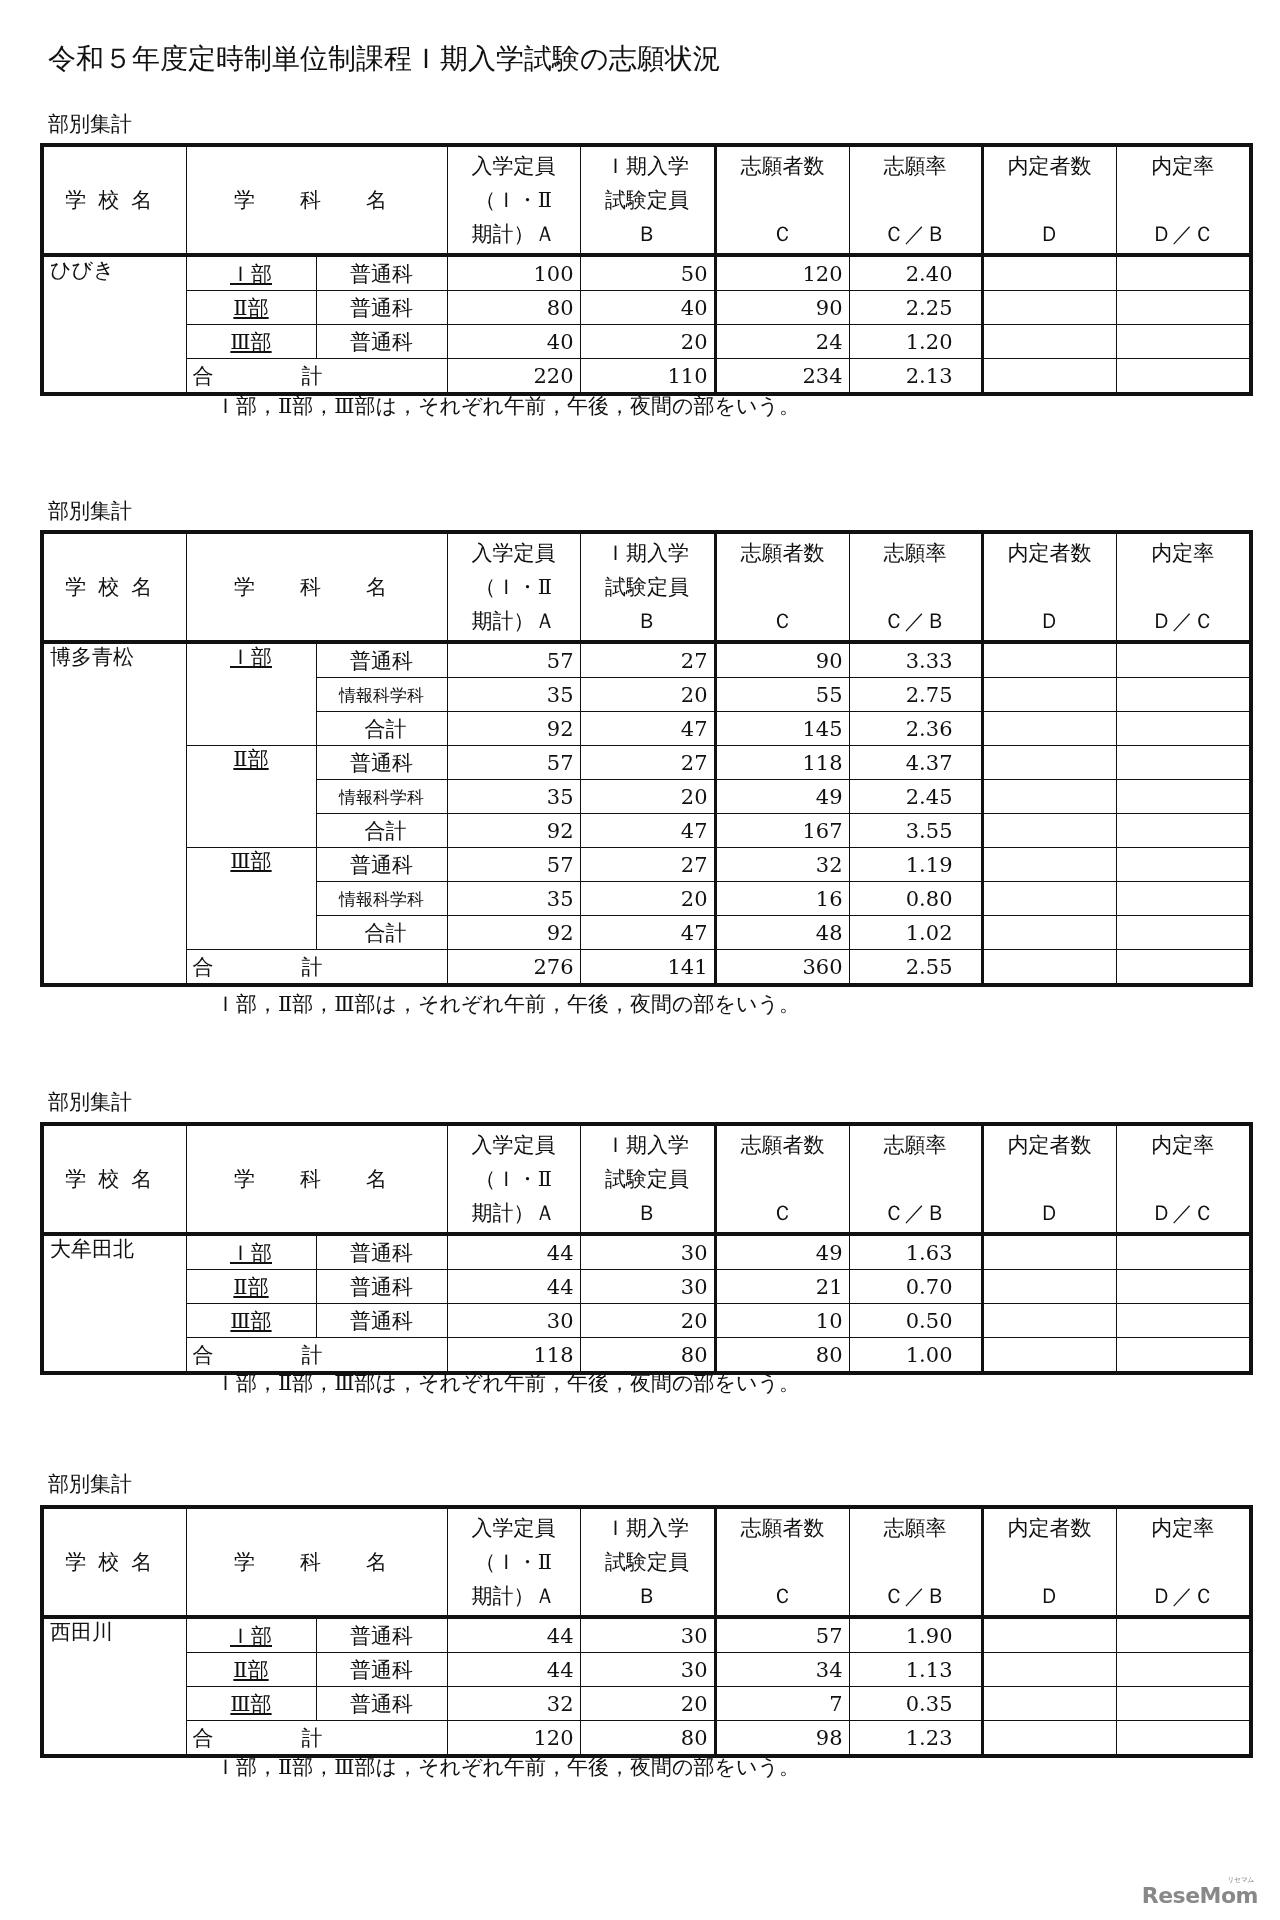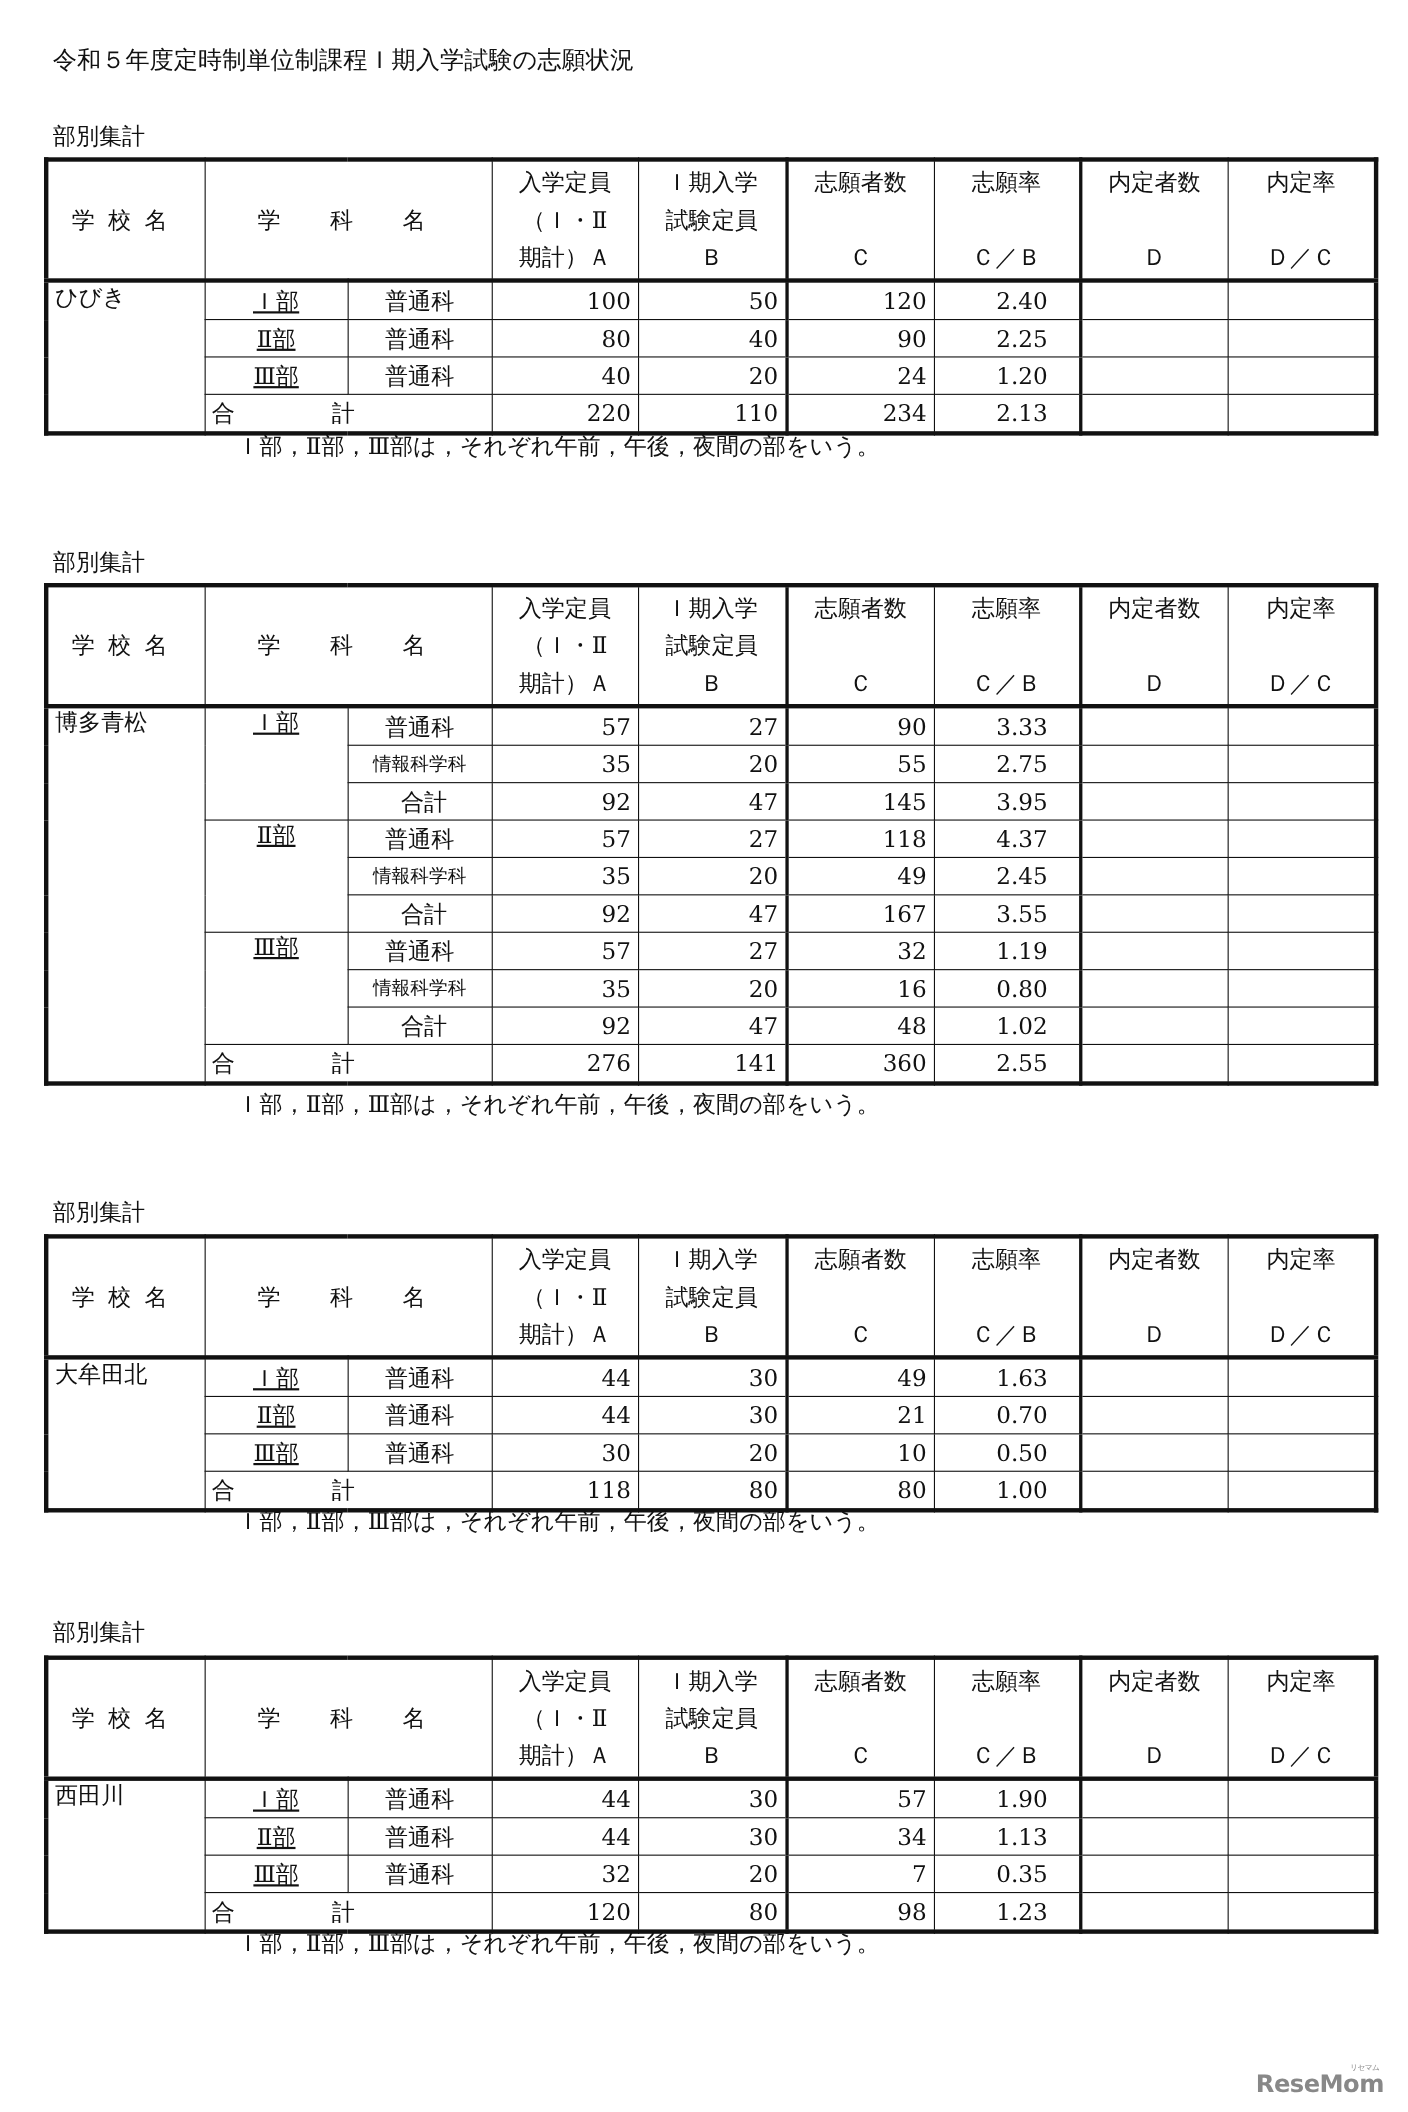--- a/index.html
+++ b/index.html
@@ -1,18 +1,18 @@
 <!DOCTYPE html>
 <html><head>
 <meta charset="utf-8">
 <style>
   html, body { margin:0; padding:0; background:#fff; }
   body { width:1280px; height:1920px; position:relative; overflow:hidden;
          font-family:"DejaVu Serif","Liberation Serif",serif; color:#111; }
-  .title { position:absolute; left:48px; top:40px; font-size:22px; letter-spacing:0px; }
+  .title { position:absolute; left:48px; top:40px; font-size:28px; letter-spacing:0px; }
   .sec-label { position:absolute; left:48px; font-size:21px; }
   table.t { position:absolute; left:40px; width:1209px; border-collapse:collapse;
             table-layout:fixed; border:4px solid #111; font-size:21px; }
   table.t td { border:1.5px solid #111; padding:0 6px; height:33px; line-height:26px;
                white-space:nowrap; overflow:hidden; }
   table.t tr.head td { height:auto; vertical-align:top; text-align:center; padding:2px 20px; line-height:34px; }
   table.t tr.head { border-bottom:4px solid #111; }
   table.t tr.head td.school-h, table.t tr.head td.dept-h { vertical-align:middle; letter-spacing:12px; }
   td.num { text-align:right; }
   td.rate { text-align:right; padding-right:28px !important; }
@@ -200,21 +200,21 @@
     <td class="num thickL">55</td>
     <td class="rate">2.75</td>
     <td class="thickL"></td>
     <td></td>
       </tr>
       <tr>
       <td class="sub-total" style="border-left:none">合計</td>
       <td class="num">92</td>
     <td class="num">47</td>
     <td class="num thickL">145</td>
-    <td class="rate">3.95</td>
+    <td class="rate">2.36</td>
     <td class="thickL"></td>
     <td></td>
       </tr>
       <tr>
 
         <td class="bu" rowspan="3" style="vertical-align:top">Ⅱ部</td>
         <td class="subj ">普通科</td>
         <td class="num">57</td>
     <td class="num">27</td>
     <td class="num thickL">118</td>

